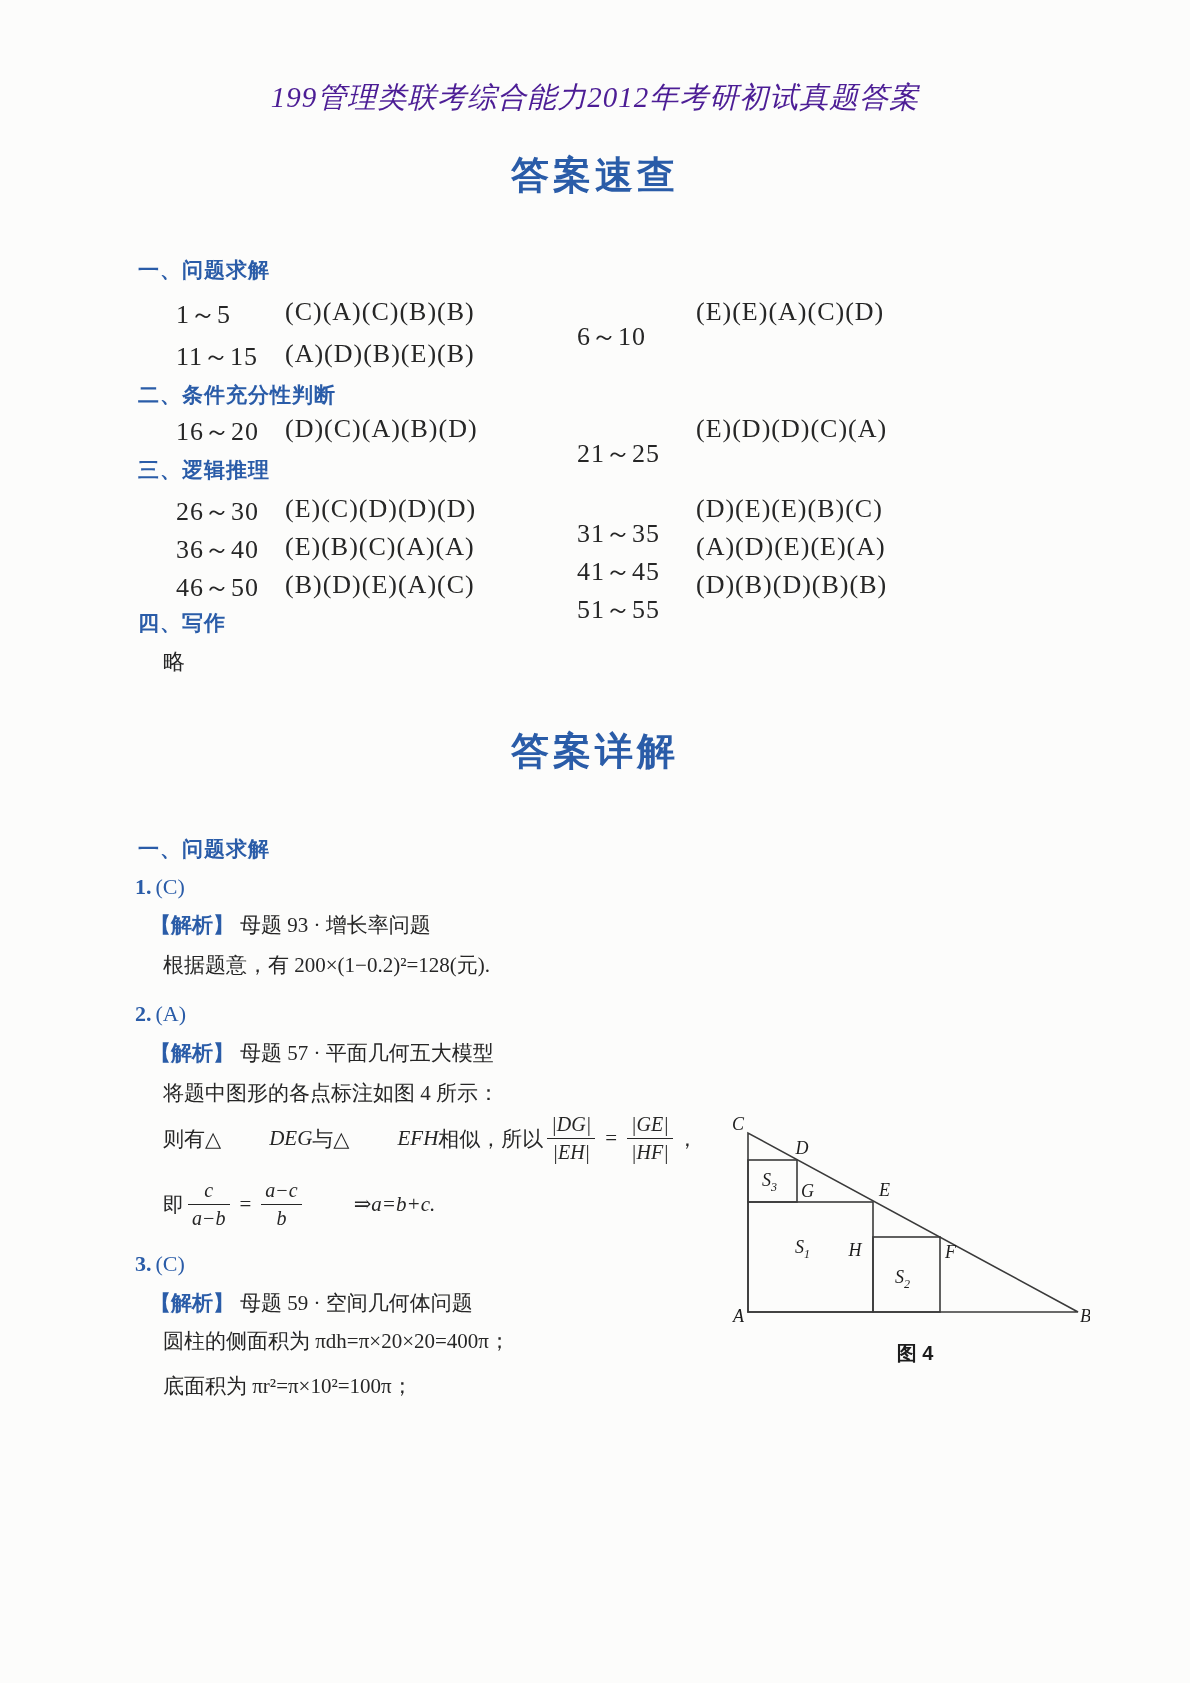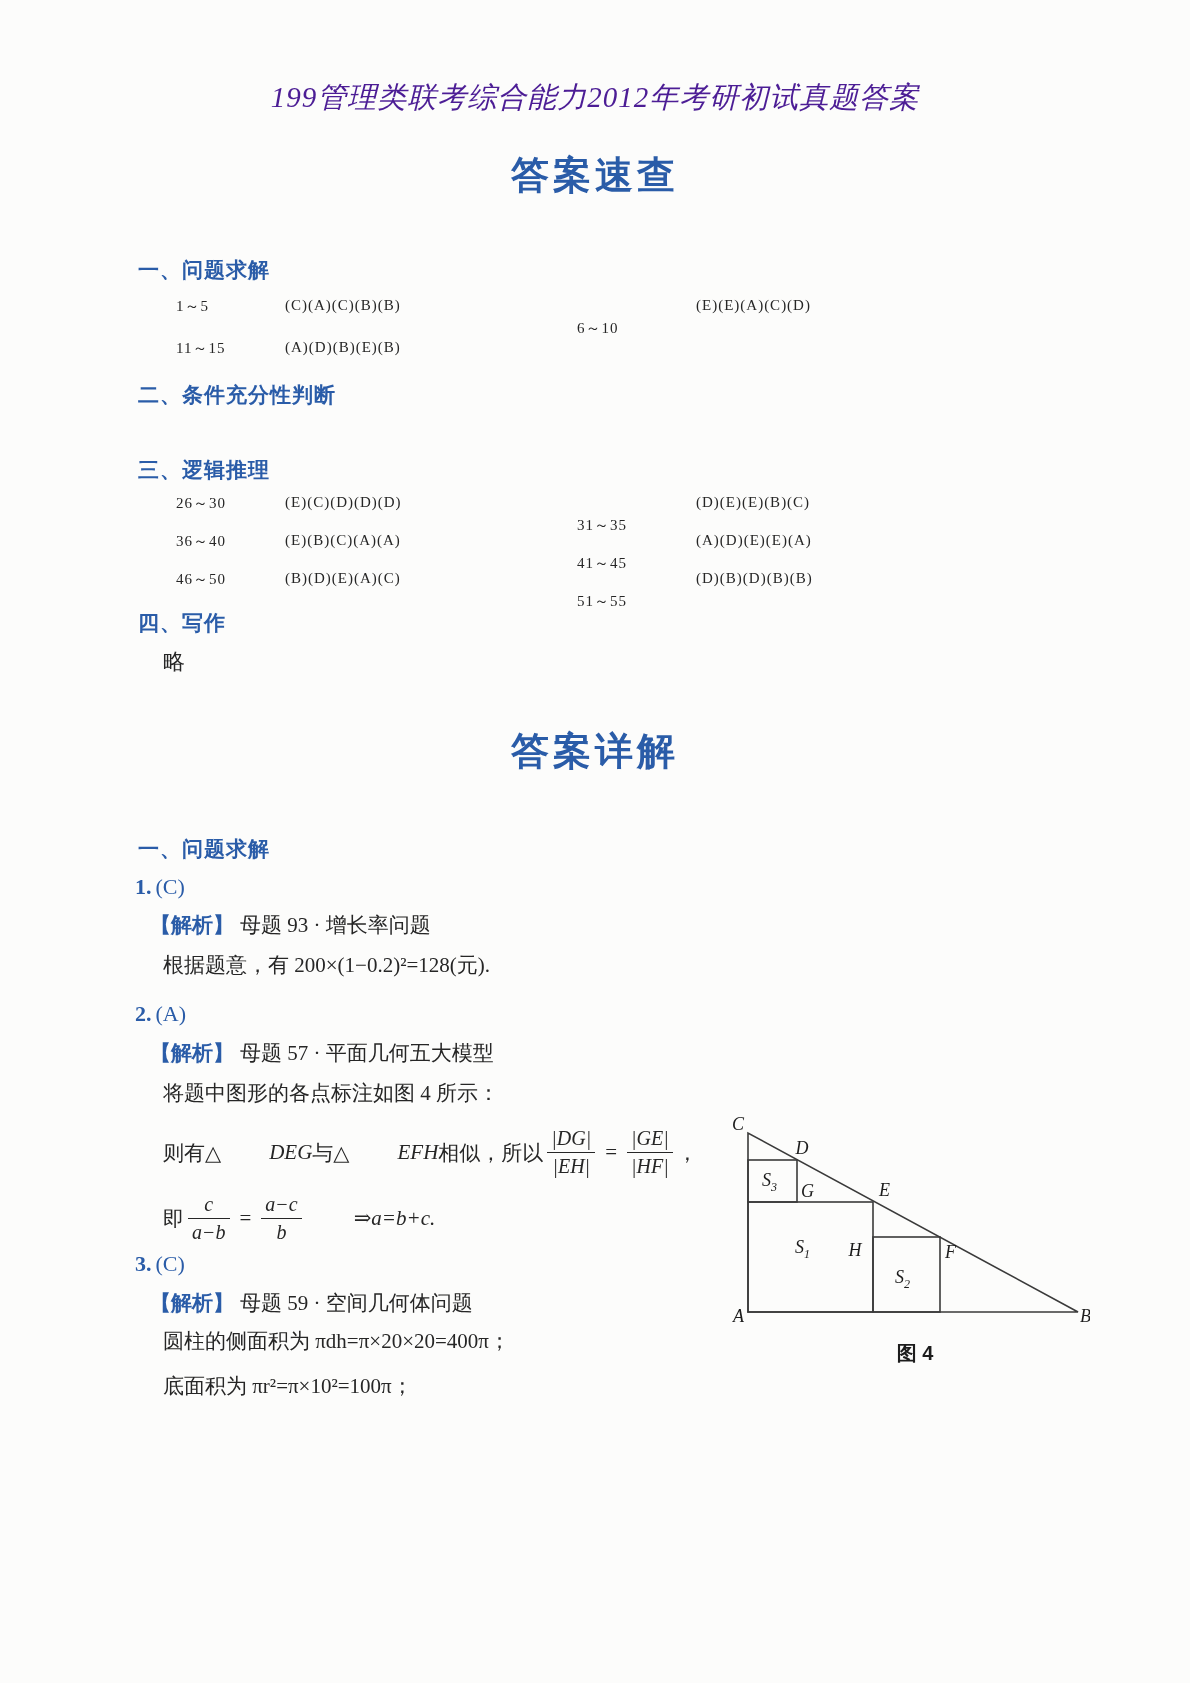--- a/index.html
+++ b/index.html
@@ -23,21 +23,21 @@
     font-family:"Liberation Serif","DejaVu Serif",serif;
   }
   .hq{top:150px;}
   .hd{top:726px;}
   
   .qa-sec{
     position:absolute;left:138px;
     font-family:"Liberation Sans","DejaVu Sans",sans-serif;
     font-size:21px;font-weight:bold;color:#2a5ca8;letter-spacing:1px;
   }
-  .qa-line{position:absolute;left:0;width:100%;height:32px;font-size:15px;}
+  .qa-line{position:absolute;left:0;width:100%;height:32px;font-size:26px;}
   .qa-line span{position:absolute;white-space:nowrap;letter-spacing:1px;}
   .qr1{left:176px;}
   .qa1{left:285px;}
   .qr2{left:577px;margin-top:22px;}
   .qa2{left:696px;}
   .qa-note{position:absolute;left:163px;font-size:22px;}
   
   .det-sec{
     position:absolute;left:138px;
     font-family:"Liberation Sans","DejaVu Sans",sans-serif;
@@ -49,21 +49,21 @@
   .jiexi-tag{
     color:#2a5ca8;font-family:"Liberation Sans","DejaVu Sans",sans-serif;
     font-weight:600;margin-right:6px;
   }
   .body-line{position:absolute;left:163px;font-size:21px;white-space:nowrap;}
   .mline{display:flex;align-items:center;}
   .it{font-family:"Liberation Serif","DejaVu Serif",serif;font-style:italic;margin-left:48px;}
   .eq{margin:0 6px;}
   .frac{
     display:inline-block;text-align:center;vertical-align:middle;
-    font-size:20px;line-height:1.25;margin:14px 4px;
+    font-size:20px;line-height:1.25;margin:0 4px;
   }
   .frac .fn{display:block;padding:0 4px 1px;border-bottom:1.6px solid #262626;}
   .frac .fd{display:block;padding:1px 4px 0;}
   
   .fig{position:absolute;left:640px;top:1030px;width:450px;height:315px;}
   .fig svg{display:block;}
   .fig-caption{
     position:absolute;left:880px;top:1340px;width:70px;text-align:center;
     font-family:"Liberation Sans","DejaVu Sans",sans-serif;
     font-size:20px;font-weight:bold;color:#1c1c1c;
@@ -85,20 +85,26 @@
     <span class="qr2">6～10</span>
     <span class="qa2">(E)(E)(A)(C)(D)</span>
   </div>
   <div class="qa-line" style="top:339px">
     <span class="qr1">11～15</span>
     <span class="qa1">(A)(D)(B)(E)(B)</span>
   </div>
 
   <div class="qa-sec" style="top:381px">二、条件充分性判断</div>
 
+  <div class="qa-line" style="top:414px">
+    <span class="qr1">16～20</span>
+    <span class="qa1">(D)(C)(A)(B)(D)</span>
+    <span class="qr2">21～25</span>
+    <span class="qa2">(E)(D)(D)(C)(A)</span>
+  </div>
 
   <div class="qa-sec" style="top:456px">三、逻辑推理</div>
 
   <div class="qa-line" style="top:494px">
     <span class="qr1">26～30</span>
     <span class="qa1">(E)(C)(D)(D)(D)</span>
     <span class="qr2">31～35</span>
     <span class="qa2">(D)(E)(E)(B)(C)</span>
   </div>
   <div class="qa-line" style="top:532px">

